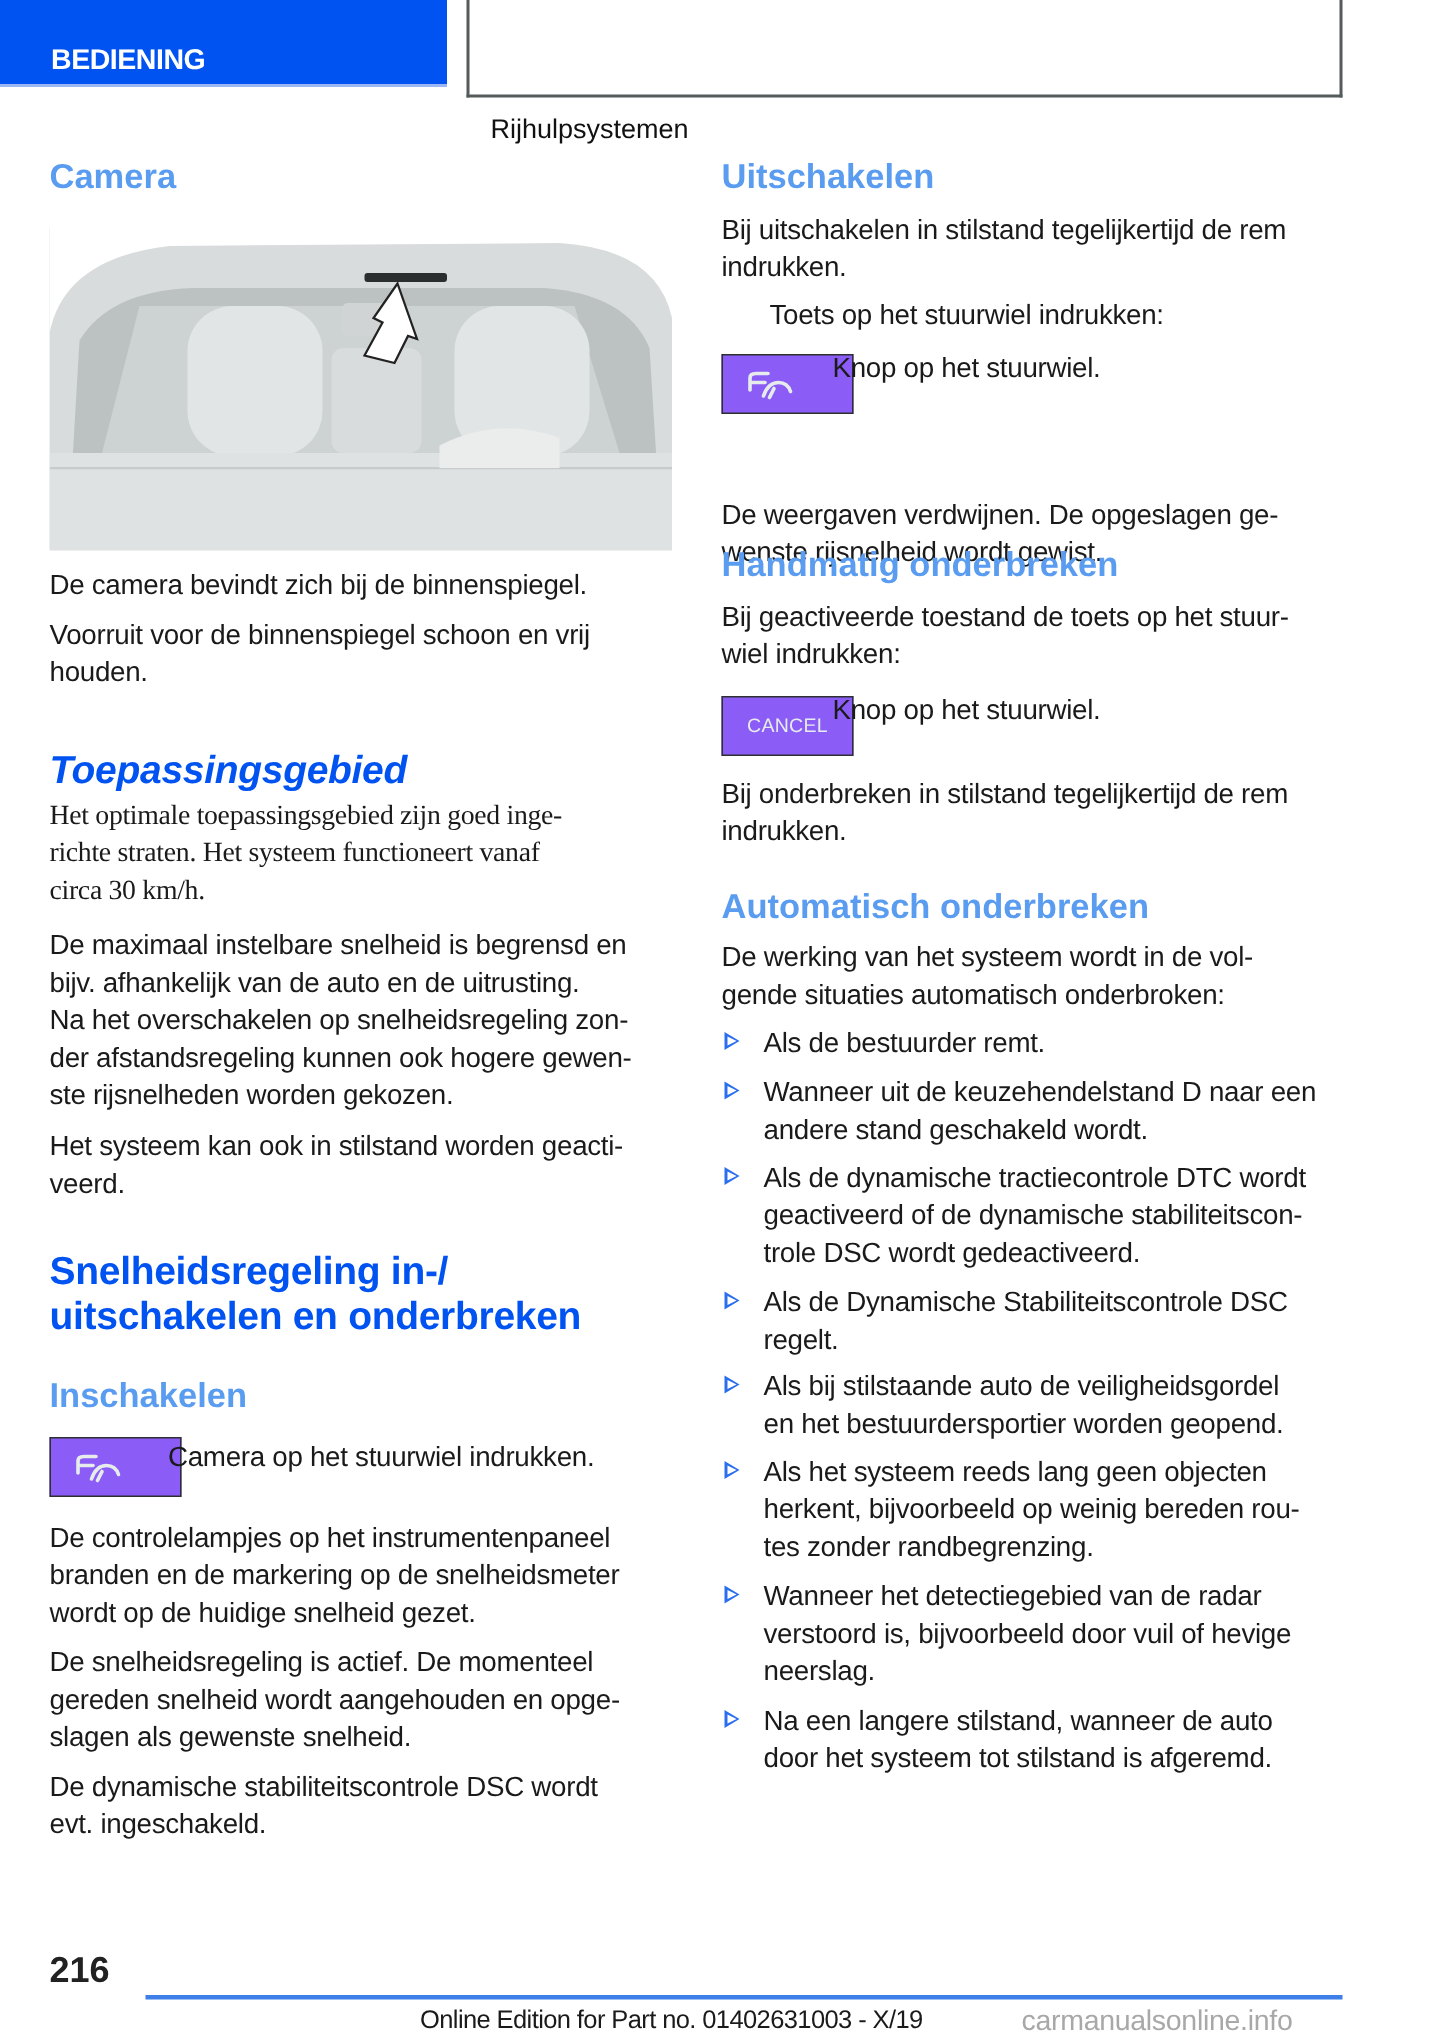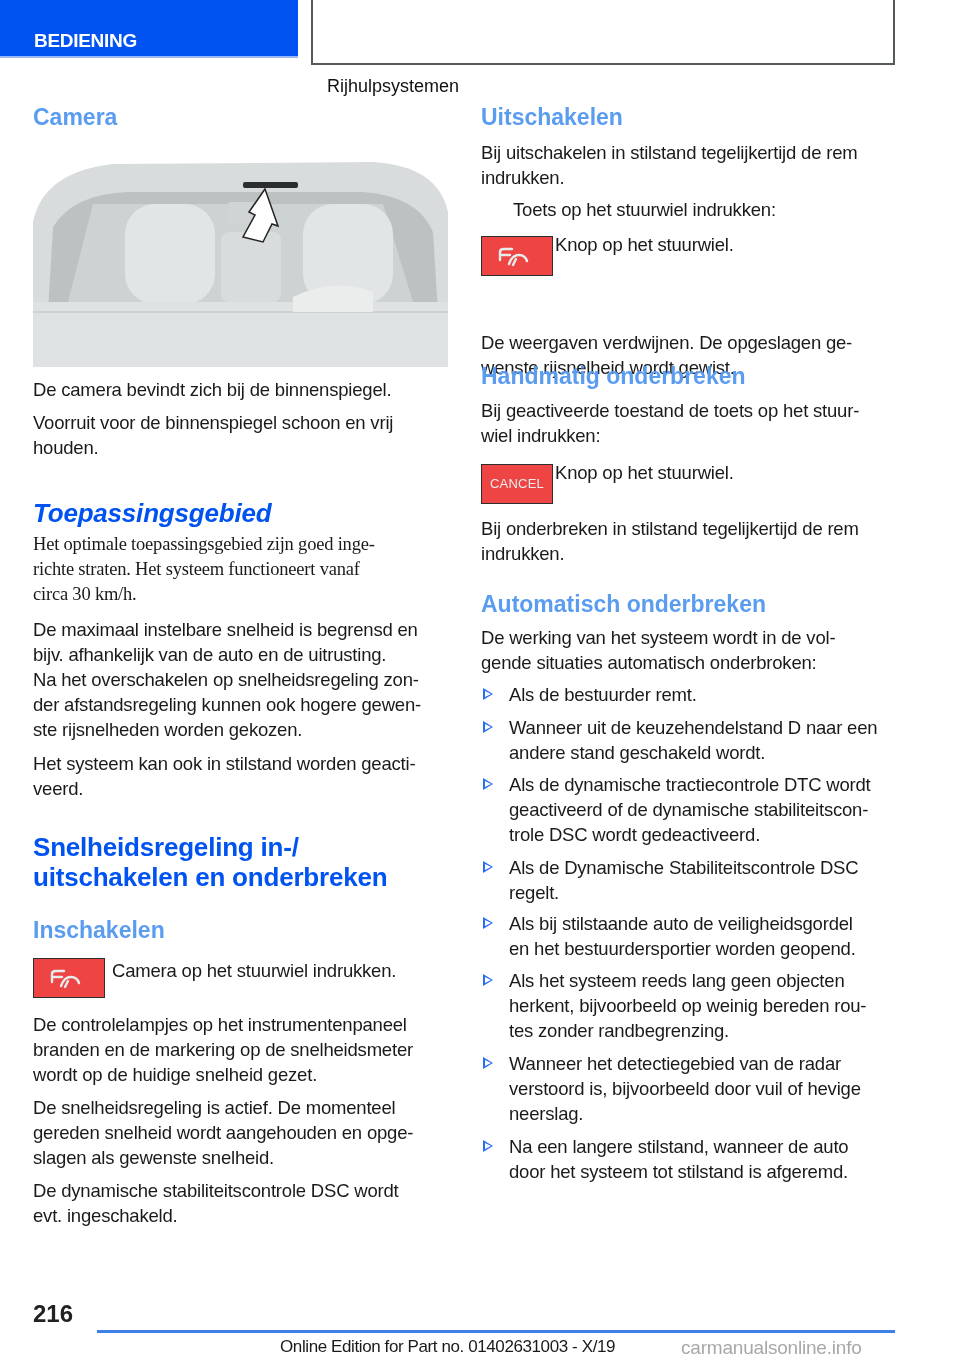--- a/index.html
+++ b/index.html
@@ -28,21 +28,21 @@
   .p { font-size: 18.5px; line-height: 25px; color: #1a1a1a; letter-spacing: -0.2px; }
 
   .abs { position: absolute; }
 
   .figure {
     position: absolute; left: 33px; top: 152px; width: 415px; height: 215px;
     background: #e6e8e8; overflow: hidden;
   }
 
   .btn-icon {
-    position: absolute; width: 72px; height: 40px; background: #ef4444;
+    position: absolute; width: 88px; height: 40px; background: #8b5cf6;
     border: 1.5px solid #2c3030;
   }
   .btn-icon.cancel span {
     position: absolute; left: 0; right: 0; top: 11px; text-align: center;
     font-size: 13px; color: #e6ecec; letter-spacing: 0.2px;
   }
 
   .bullet { position: absolute; left: 0; width: 420px; }
   .bullet .tri {
     position: absolute; left: 2px; top: 6px; width: 0; height: 0;

